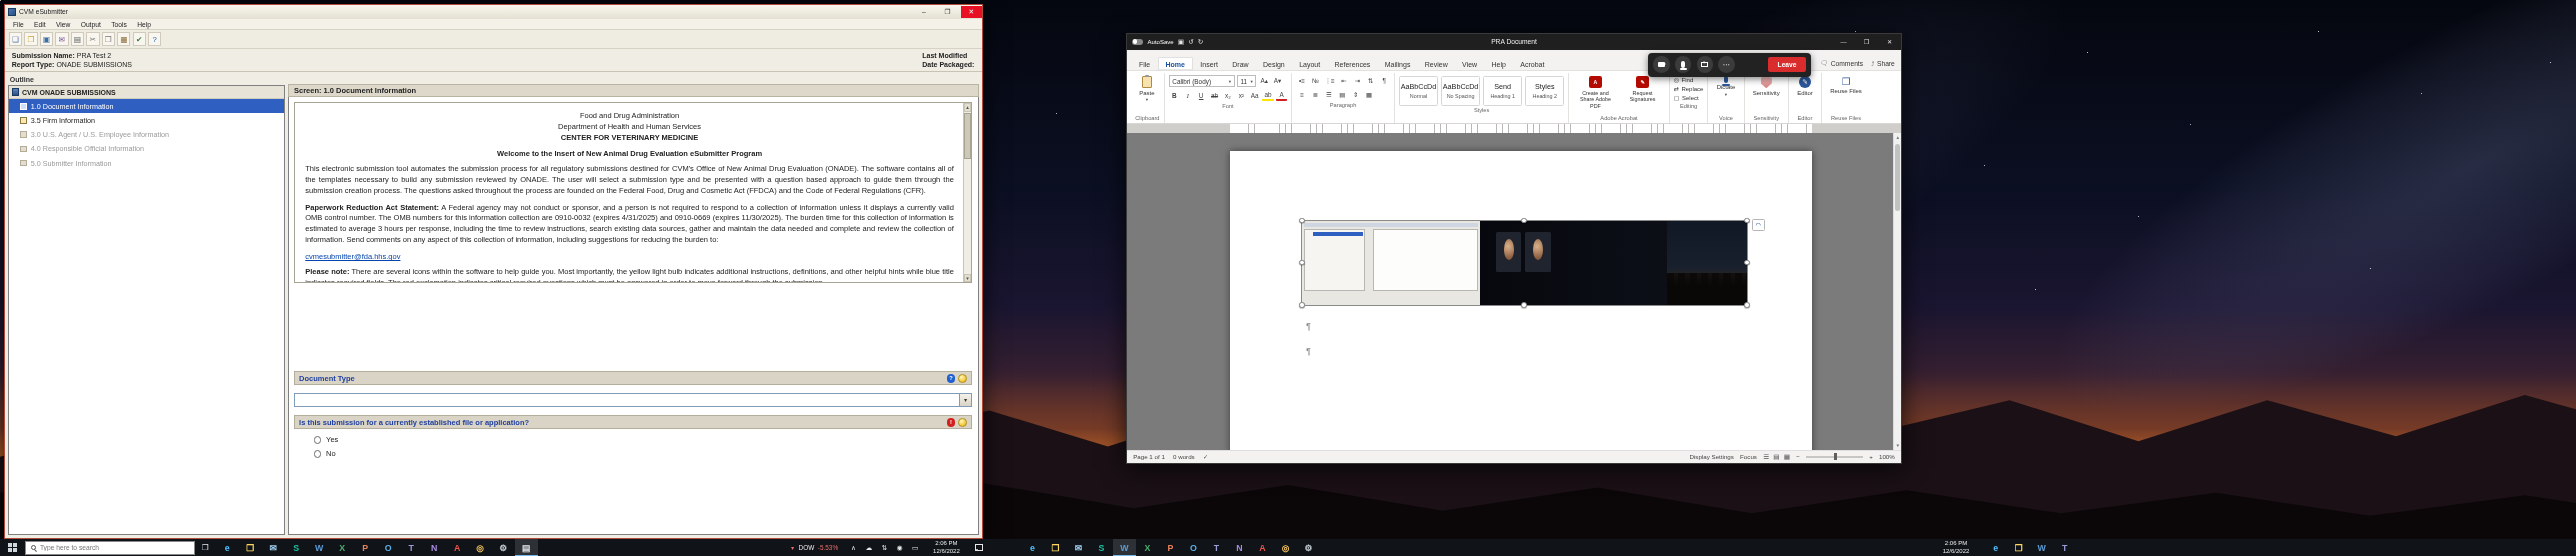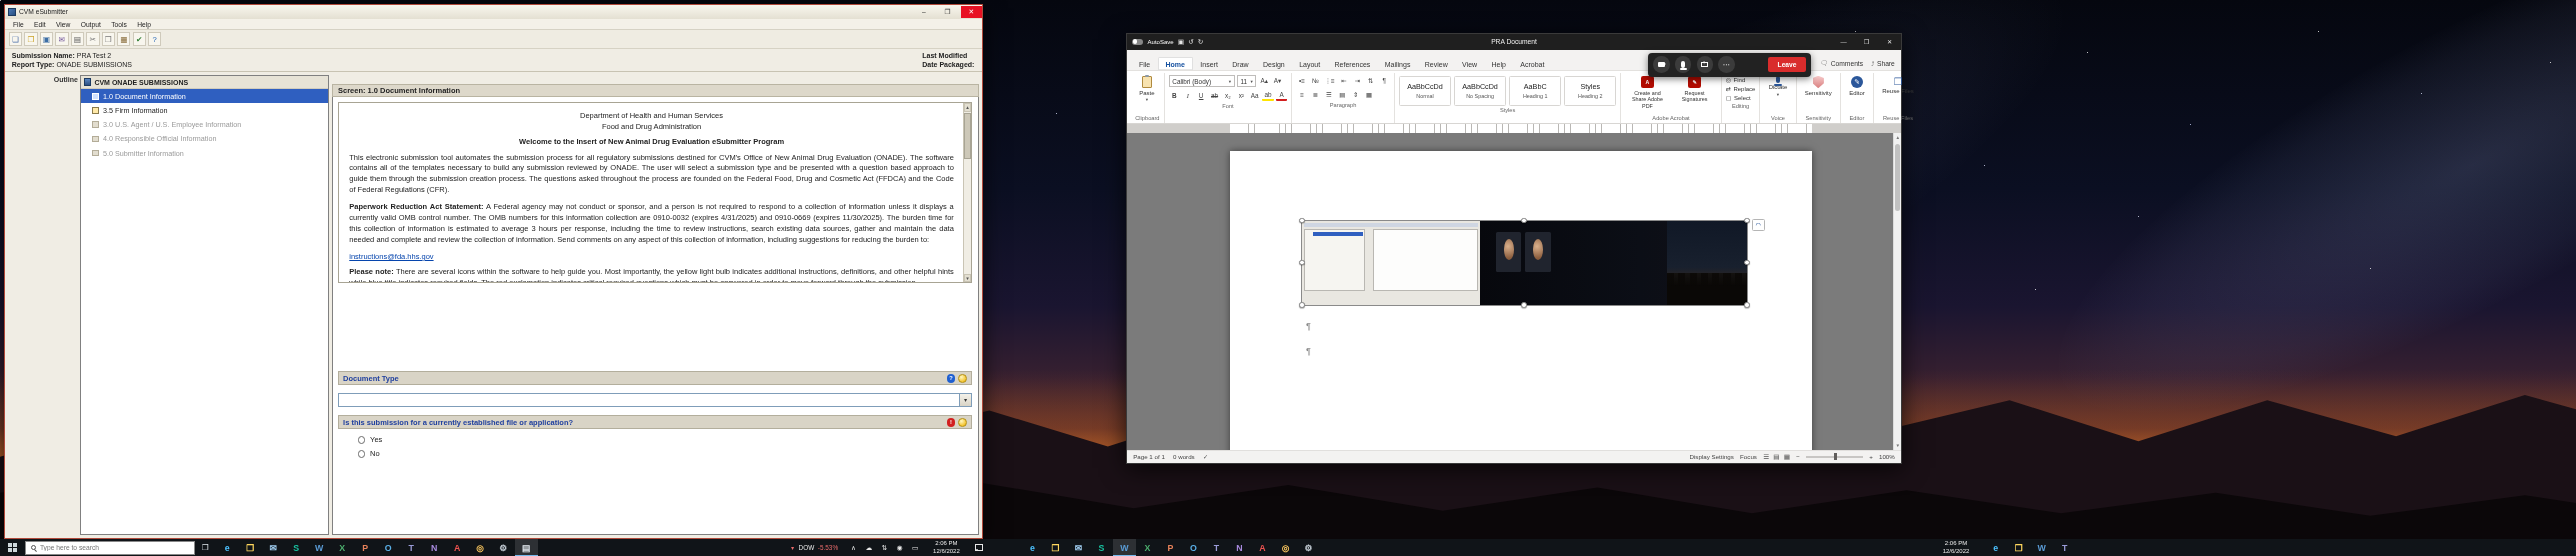--- a/index.html
+++ b/index.html
@@ -50,21 +50,21 @@
   .winbtn.close { background:#e81123; color:#fff; }
   .esub-menubar { height:11.3px; background:#f4f1e8; border-bottom:0.5px solid #d6d2c4; display:flex; align-items:center; padding-left:3.1px; }
   .menu-item { padding:1px 5.2px; font-size:6.7px; }
   .esub-toolbar { height:18.5px; background:#efece2; border-bottom:0.5px solid #d6d2c4; display:flex; align-items:center; gap:2.1px; padding-left:4.1px; }
   .tb-ico { width:13.4px; height:13.4px; border:0.5px solid #cfcabb; background:#f8f6ee; display:flex; align-items:center; justify-content:center; font-size:7.7px; }
   .esub-info { height:23px; display:flex; justify-content:space-between; padding:2.1px 7.2px; border-bottom:1px solid #c8c3b2; background:#f0ede4; }
   .info-col { display:flex; flex-direction:column; justify-content:center; gap:1.5px; font-size:7px; }
   .info-col.right { text-align:left; }
   .info-label { font-weight:bold; }
   .esub-main { flex:1; display:flex; padding:3.1px; gap:3.1px; min-height:0; }
-  .outline-pane { width:277px; display:flex; flex-direction:row;margin-left:44px; }
+  .outline-pane { width:277px; display:flex; flex-direction:column; }
   .outline-header { font-size:7px; font-weight:bold; padding:1.5px 2.1px; color:#333; }
   .outline-box { flex:1; background:#fff; border:0.5px solid #808080; overflow:hidden; }
   .tree-root { display:flex; align-items:center; gap:3.1px; padding:2.6px 3.1px; font-weight:bold; font-size:7px; background:#e7e3d6; border-bottom:0.5px solid #d0ccbe; }
   .root-ico { width:7.2px; height:7.2px; background:linear-gradient(#5a86c0,#2c4f82); border:0.5px solid #1c3a60; }
   .tree-item { display:flex; align-items:center; gap:3.6px; padding:2.6px 3.1px 2.6px 11.3px; font-size:7.2px; }
   .tree-ico { width:7.2px; height:6.7px; background:#ffe9a8; border:0.5px solid #8a7a4a; flex:0 0 auto; }
   .tree-item.active { background:#2f5fc0; color:#fff; }
   .tree-item.active .tree-ico { background:#cfe0ff; border-color:#fff; }
   .tree-item.disabled { color:#9a9a9a; }
   .tree-item.disabled .tree-ico { background:#e2ddcf; border-color:#b3ac98; }
@@ -136,21 +136,21 @@
   .font-name { width:66px; height:12px; border:0.5px solid #bfbdbb; background:#fff; font-size:6.4px; padding:1px 2.6px; display:flex; align-items:center; justify-content:space-between; color:#333; }
   .font-size { width:19.6px; height:12px; border:0.5px solid #bfbdbb; background:#fff; font-size:6.4px; padding:1px 2.6px; display:flex; align-items:center; justify-content:space-between; color:#333; }
   .mini-btn { min-width:11.3px; height:11.3px; padding:0 1.5px; display:flex; align-items:center; justify-content:center; font-size:6.4px; color:#444; border-radius:1px; }
   .mini-btn.fbB { font-weight:bold; }
   .mini-btn.fbI { font-style:italic; font-family:"Liberation Serif",serif; }
   .mini-btn.fbU { text-decoration:underline; }
   .mini-btn.fbS { text-decoration:line-through; }
   .mini-btn.fbHL { border-bottom:2.1px solid #ffe400; }
   .mini-btn.fbFC { border-bottom:2.1px solid #d21f1f; }
   .styles-row { display:flex; gap:3.1px; padding-top:2.6px; }
-  .style-card { width:52px; height:30px; border:0.5px solid #d8d6d3; background:#fff; border-radius:1.5px; display:flex; flex-direction:column; align-items:center; justify-content:center; gap:2.1px; }
+  .style-card { width:39px; height:30px; border:0.5px solid #d8d6d3; background:#fff; border-radius:1.5px; display:flex; flex-direction:column; align-items:center; justify-content:center; gap:2.1px; }
   .style-sample { font-size:7.2px; color:#222; }
   .style-name { font-size:5.4px; color:#555; }
   .adobe-ico { width:12.4px; height:12.4px; background:#b30b00; border-radius:2.1px; color:#fff; font-size:5.2px; font-weight:bold; display:flex; align-items:center; justify-content:center; }
   .adobe-btn { width:44px; text-align:center; font-size:5.4px; line-height:1.25; }
   .edit-col { display:flex; flex-direction:column; gap:2.1px; padding-top:3.1px; font-size:6px; color:#333; }
   .edit-item { display:flex; gap:2.6px; align-items:center; }
   .sens-ico { width:11.3px; height:12.4px; background:linear-gradient(#f6c9c9,#d98080); clip-path:polygon(50% 0,100% 18%,100% 60%,50% 100%,0 60%,0 18%); }
   .editor-ico { width:12.4px; height:12.4px; border-radius:50%; background:#2b579a; color:#fff; display:flex; align-items:center; justify-content:center; font-size:6.7px; }
   .mic-ico { width:4.1px; height:7.2px; background:#2b579a; border-radius:2.1px; position:relative; }
   .mic-ico::after { content:""; position:absolute; left:-2.1px; bottom:-2.6px; width:8.2px; height:1.5px; background:#2b579a; border-radius:1px; }
@@ -318,27 +318,28 @@
                 <span class="tree-label">5.0 Submitter Information</span>
               </div>
             </div>
         </div>
       </div>
       <div class="screen-pane">
         <div class="screen-header">Screen: 1.0 Document Information</div>
         <div class="screen-body">
           <div class="welcome-box">
             <div class="center-lines">
+              <div>Food and Drug Administration</div>
               <div>Department of Health and Human Services</div>
-              <div>Food and Drug Administration</div>
+              <div class="caps">CENTER FOR VETERINARY MEDICINE</div>
             </div>
             <div class="welcome-head">Welcome to the Insert of New Animal Drug Evaluation eSubmitter Program</div>
             <p class="wpara">This electronic submission tool automates the submission process for all regulatory submissions destined for CVM's Office of New Animal Drug Evaluation (ONADE). The software contains all of the templates necessary to build any submission reviewed by ONADE. The user will select a submission type and be presented with a question based approach to guide them through the submission creation process. The questions asked throughout the process are founded on the Federal Food, Drug and Cosmetic Act (FFDCA) and the Code of Federal Regulations (CFR).</p>
             <p class="wpara"><b>Paperwork Reduction Act Statement:</b><span> A Federal agency may not conduct or sponsor, and a person is not required to respond to a collection of information unless it displays a currently valid OMB control number. The OMB numbers for this information collection are 0910-0032 (expires 4/31/2025) and 0910-0669 (expires 11/30/2025). The burden time for this collection of information is estimated to average 3 hours per response, including the time to review instructions, search existing data sources, gather and maintain the data needed and complete and review the collection of information. Send comments on any aspect of this collection of information, including suggestions for reducing the burden to:</span></p>
-            <a class="wlink">instructions@fda.hhs.gov</a>
+            <a class="wlink">cvmesubmitter@fda.hhs.gov</a>
             <p class="wpara"><b>Please note:</b><span> There are several icons within the software to help guide you. Most importantly, the yellow light bulb indicates additional instructions, definitions, and other helpful hints while blue title indicates required fields. The red exclamation indicates critical required questions which must be answered in order to move forward through the submission.</span></p>
             <div class="vscroll">
               <div class="arr">▲</div>
               <div class="thumb"></div>
               <div class="arr down">▼</div>
             </div>
           </div>
 
           <div class="sec-bar" style="top:274px;">
             <span class="sec-title">Document Type</span>
@@ -504,21 +505,21 @@
 
         <div class="style-card">
               <span class="style-sample">AaBbCcDd</span>
               <span class="style-name">Normal</span>
             </div>
             <div class="style-card">
               <span class="style-sample">AaBbCcDd</span>
               <span class="style-name">No Spacing</span>
             </div>
             <div class="style-card">
-              <span class="style-sample">AaBbC</span>
+              <span class="style-sample">Send</span>
               <span class="style-name">Heading 1</span>
             </div>
             <div class="style-card">
               <span class="style-sample">Styles</span>
               <span class="style-name">Heading 2</span>
             </div>
           </div>
         <div class="grp-label">Styles</div>
       </div>
 

